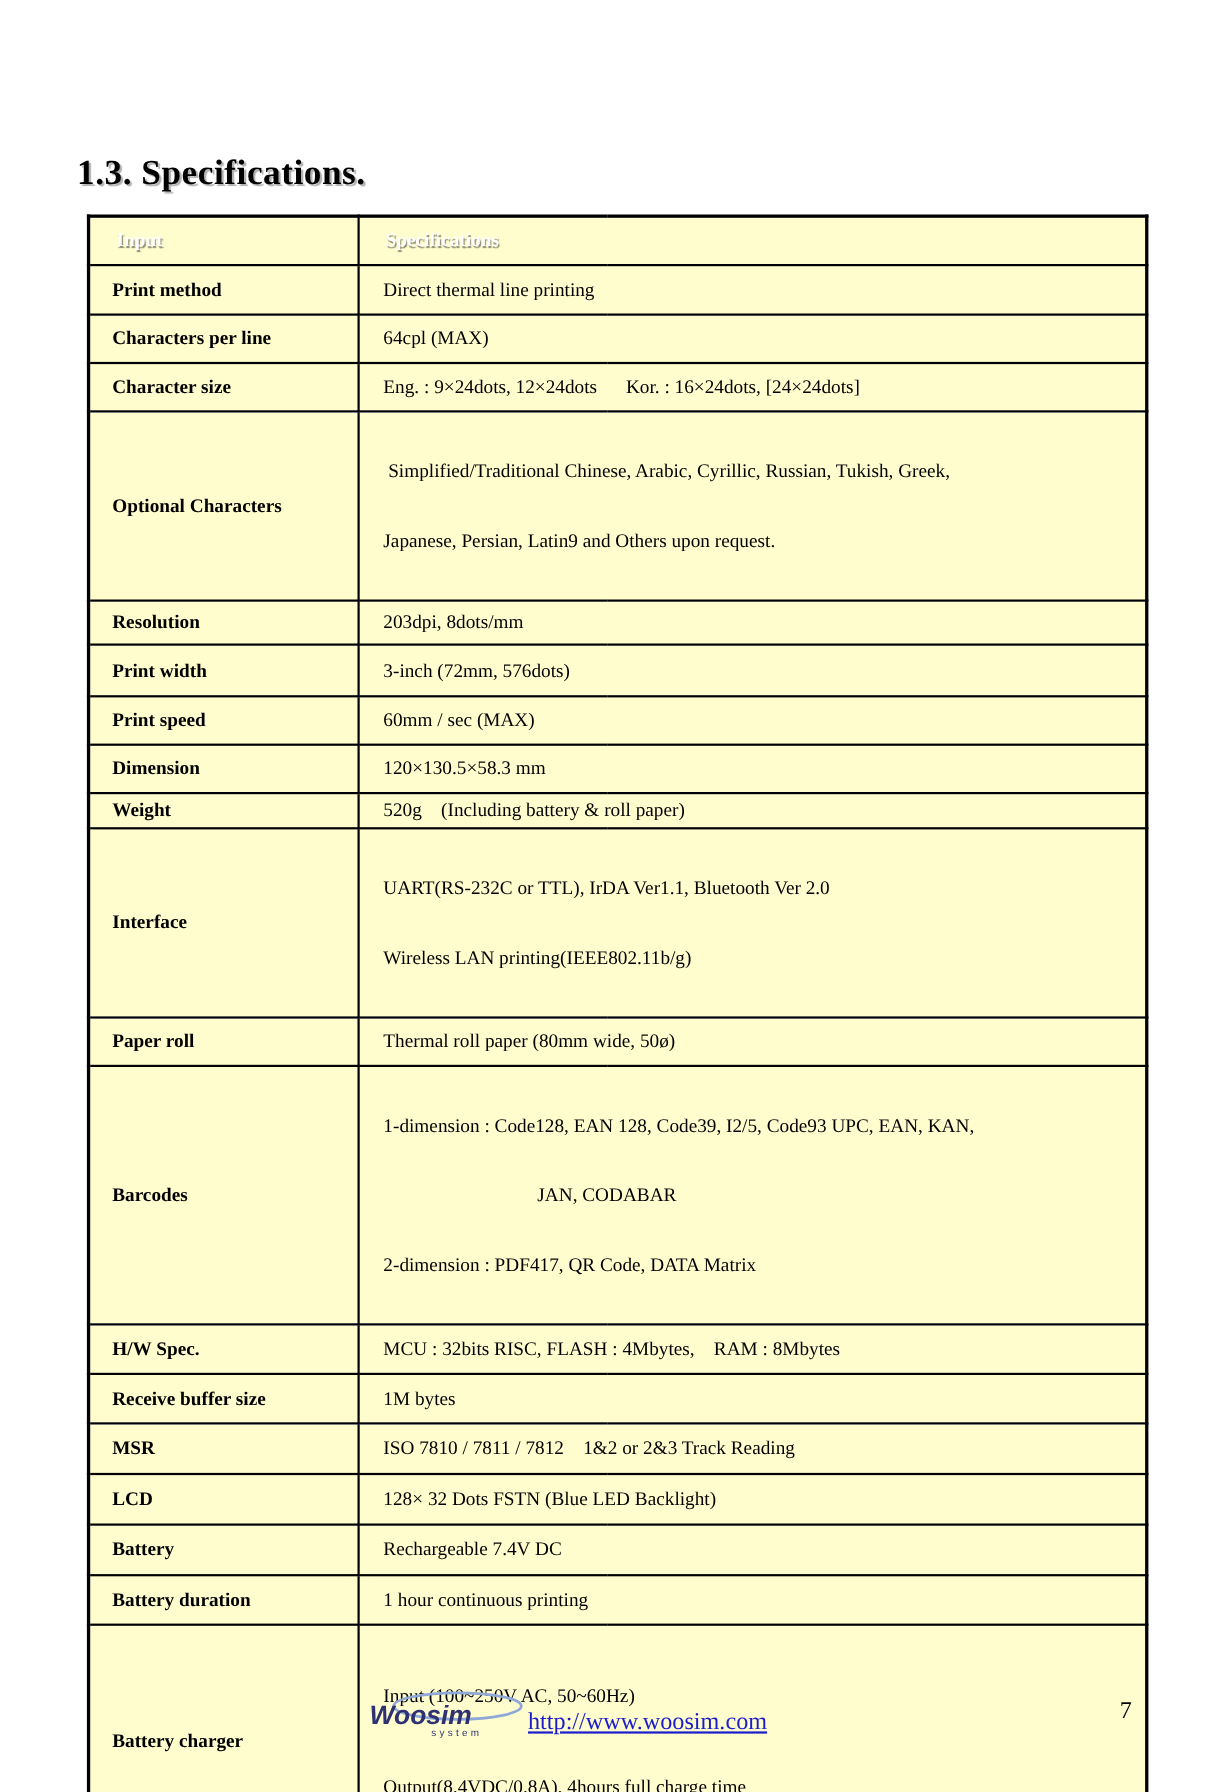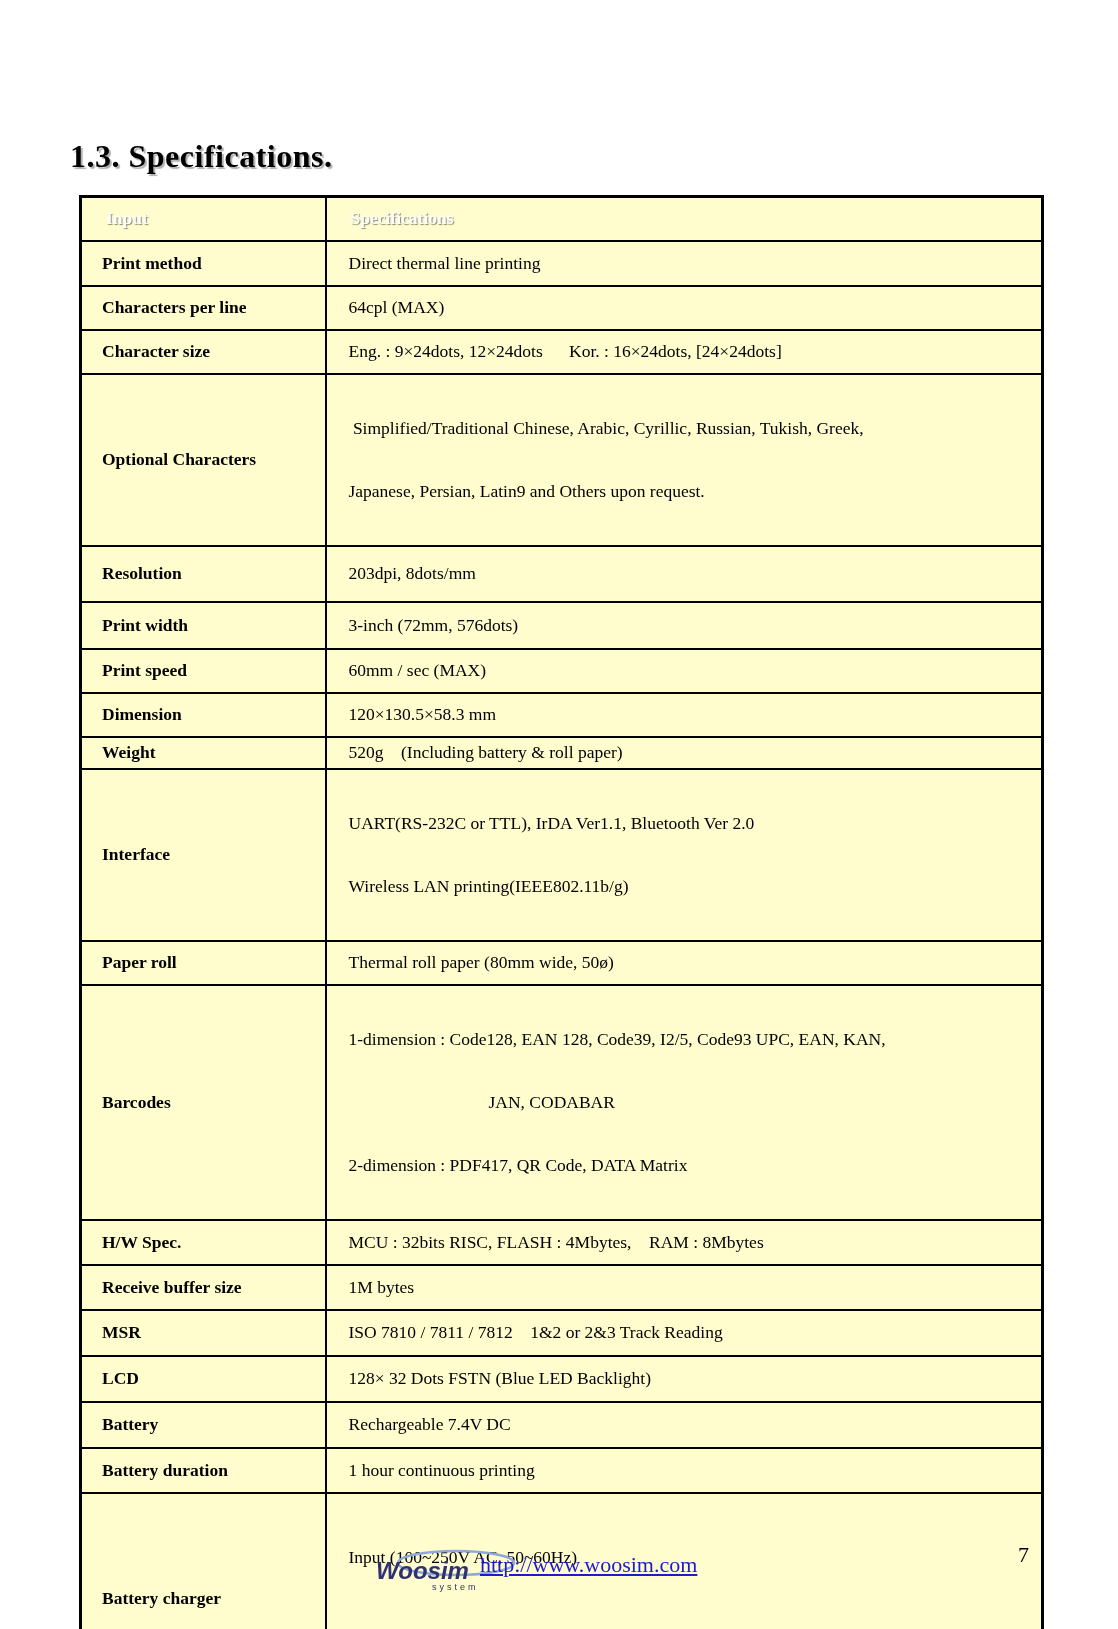--- a/index.html
+++ b/index.html
@@ -51,21 +51,21 @@
   }
   td.spec {
     padding-left: 22px;
     padding-right: 8px;
     white-space: pre-wrap;
   }
   .line { white-space: pre-wrap; }
   .gap-line { margin: 10px 0; }
   .bc-indent { padding-left: 140px; }
   .footer { position: absolute; left: 0; top: 1536px; width: 1118px; height: 60px; }
-  .logo { position: absolute; left: 330px; top: 12px; margin-left: 40px; }
+  .logo { position: absolute; left: 330px; top: 0; }
   .site-link {
     position: absolute;
     left: 480px;
     top: 16px;
     font-size: 22px;
     color: #1c1ccd;
     text-decoration: underline;
     cursor: pointer;
   }
   .page-num {
@@ -106,21 +106,21 @@
         <td class="item">Character size</td>
         <td class="spec" colspan="2">Eng. : 9×24dots, 12×24dots      Kor. : 16×24dots, [24×24dots]</td>
       </tr>
       <tr style="height:56px">
         <td class="item">Optional Characters</td>
         <td class="spec" colspan="2">
           <div class="line"> Simplified/Traditional Chinese, Arabic, Cyrillic, Russian, Tukish, Greek,</div>
           <div class="line">Japanese, Persian, Latin9 and Others upon request.</div>
         </td>
       </tr>
-      <tr style="height:56px">
+      <tr style="height:40px">
         <td class="item">Resolution</td>
         <td class="spec" colspan="2">203dpi, 8dots/mm</td>
       </tr>
       <tr style="height:47px">
         <td class="item">Print width</td>
         <td class="spec" colspan="2">3-inch (72mm, 576dots)</td>
       </tr>
       <tr style="height:44px">
         <td class="item">Print speed</td>
         <td class="spec" colspan="2">60mm / sec (MAX)</td>

